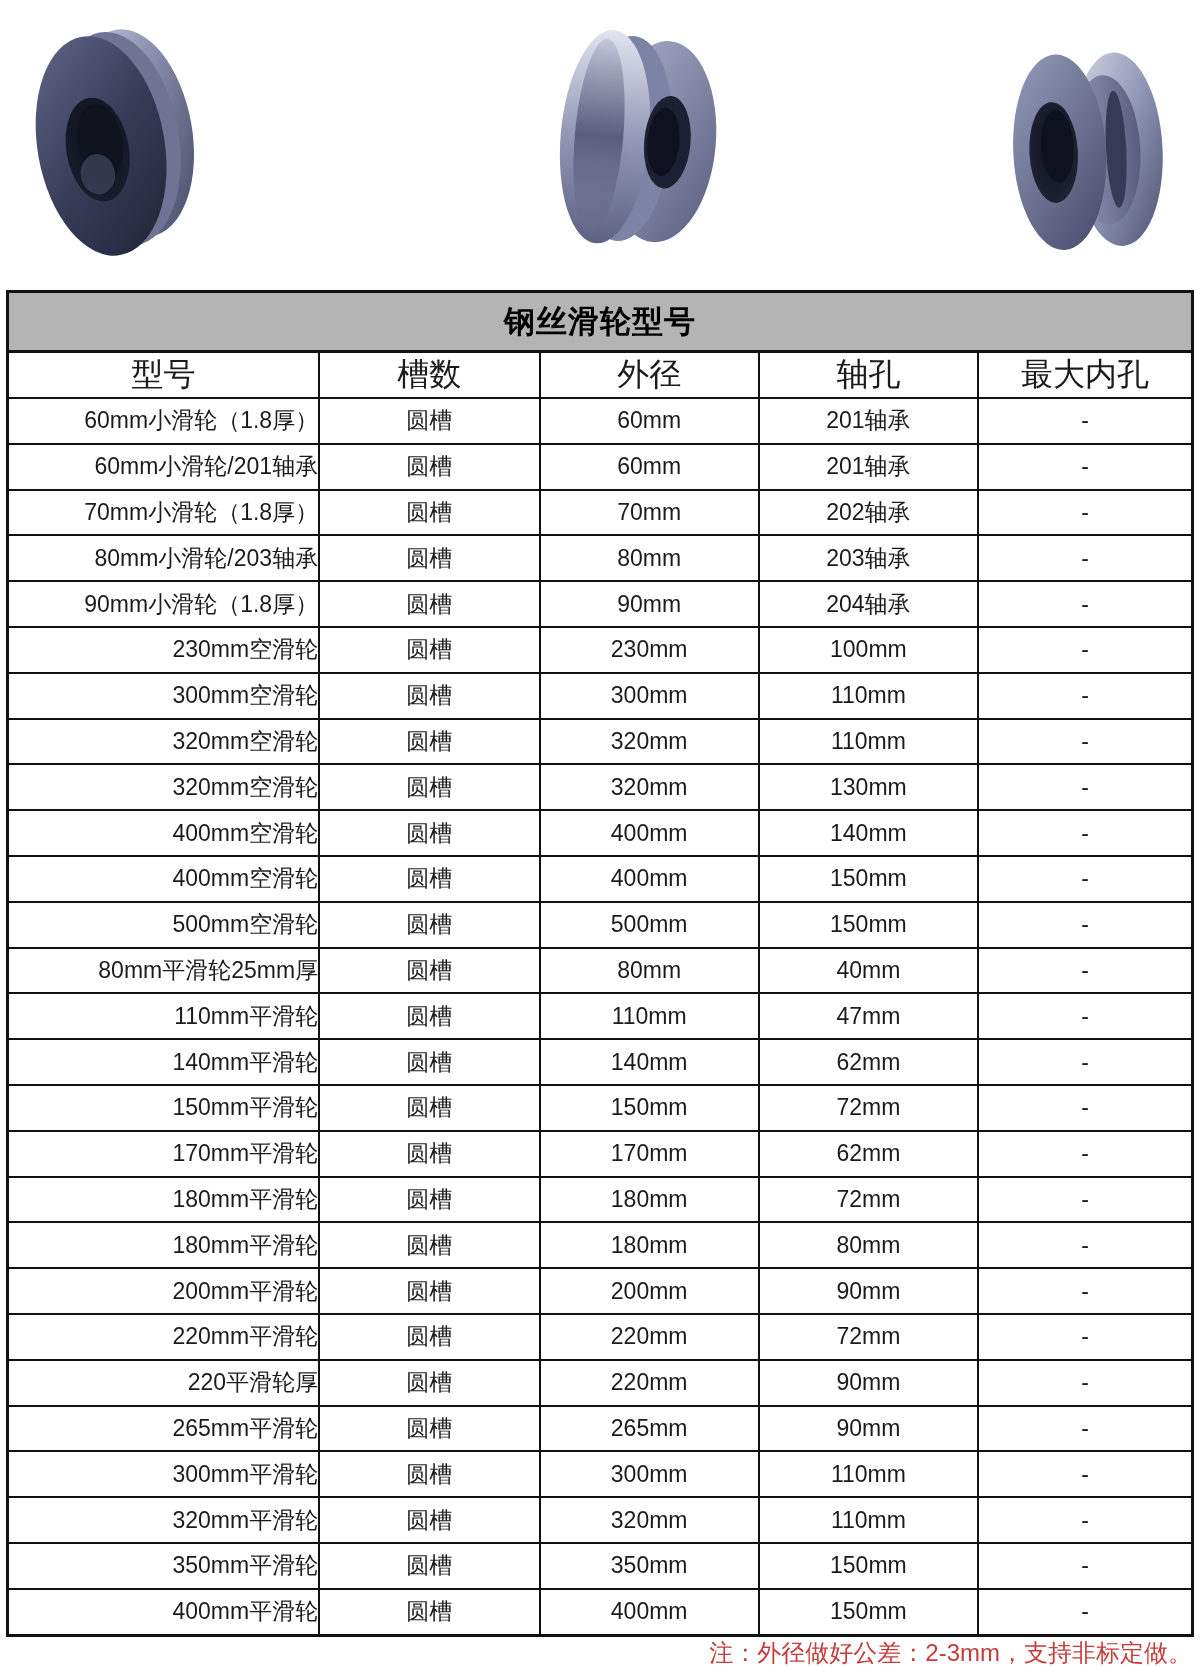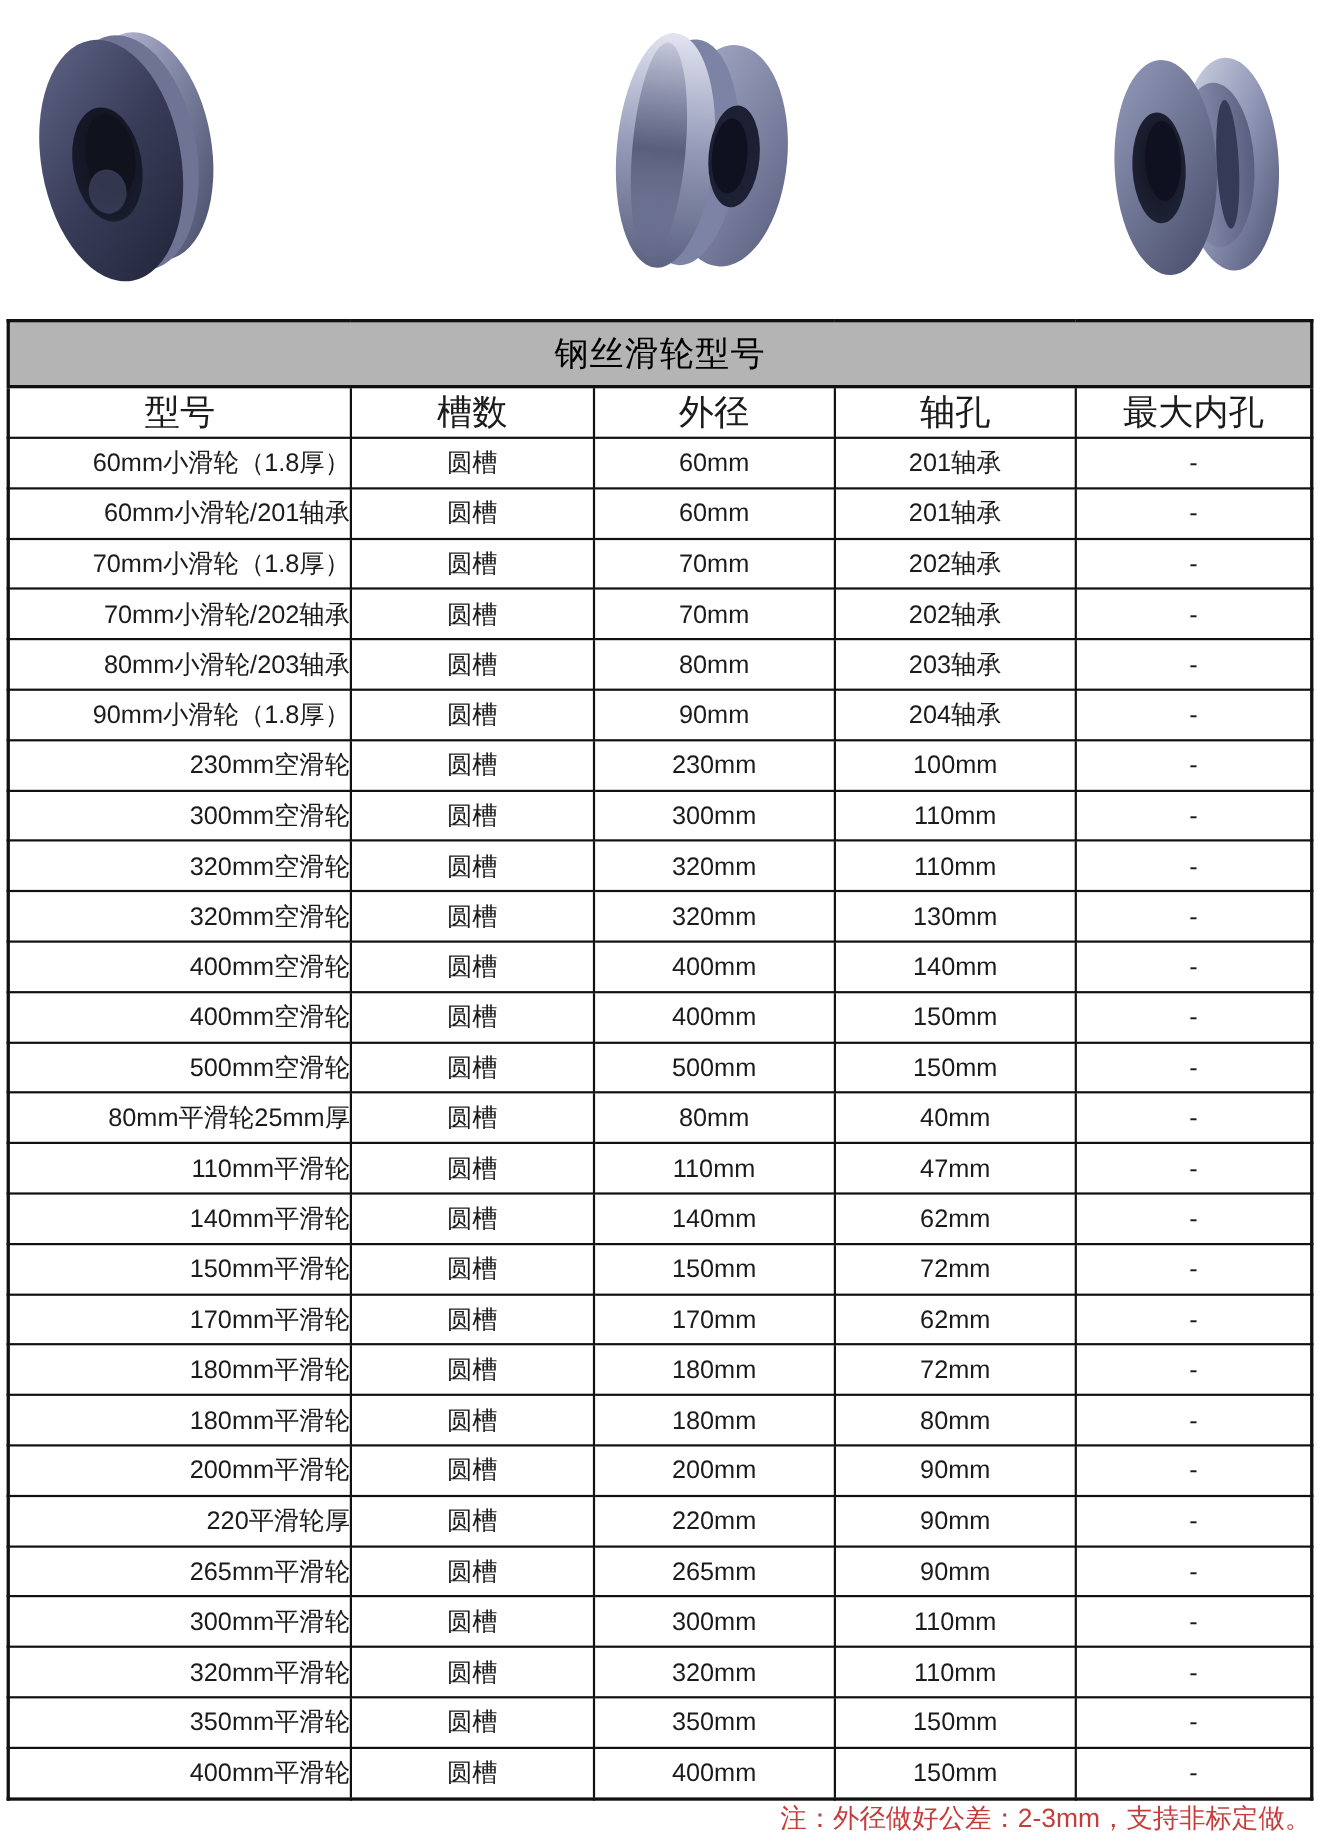--- a/index.html
+++ b/index.html
@@ -30,21 +30,21 @@
     color:#1b1b1b;
     text-align:center;
     vertical-align:middle;
     padding:0;
     overflow:hidden;
     white-space:nowrap;
   }
   tr.row-title th{
     height:57px;
     background:#b4b4b4;
-    font-size:31px;font-weight:normal;color:#000;
+    font-size:31px;font-weight:bold;color:#000;
     letter-spacing:1px;
     border-bottom:3px solid #111111;
   }
   tr.row-head th{
     height:40px;
     font-size:32px;
     background:#ffffff;
   }
   tbody td{
     font-size:23px;
@@ -195,27 +195,20 @@
           <td>-</td>
         </tr>
         <tr>
           <td class="c-model">70mm小滑轮（1.8厚）</td>
           <td>圆槽</td>
           <td>70mm</td>
           <td>202轴承</td>
           <td>-</td>
         </tr>
         <tr>
-          <td class="c-model">70mm小滑轮/202轴承</td>
-          <td>圆槽</td>
-          <td>70mm</td>
-          <td>202轴承</td>
-          <td>-</td>
-        </tr>
-        <tr>
           <td class="c-model">80mm小滑轮/203轴承</td>
           <td>圆槽</td>
           <td>80mm</td>
           <td>203轴承</td>
           <td>-</td>
         </tr>
         <tr>
           <td class="c-model">90mm小滑轮（1.8厚）</td>
           <td>圆槽</td>
           <td>90mm</td>
@@ -321,20 +314,27 @@
           <td>-</td>
         </tr>
         <tr>
           <td class="c-model">200mm平滑轮</td>
           <td>圆槽</td>
           <td>200mm</td>
           <td>90mm</td>
           <td>-</td>
         </tr>
         <tr>
+          <td class="c-model">220mm平滑轮</td>
+          <td>圆槽</td>
+          <td>220mm</td>
+          <td>72mm</td>
+          <td>-</td>
+        </tr>
+        <tr>
           <td class="c-model">220平滑轮厚</td>
           <td>圆槽</td>
           <td>220mm</td>
           <td>90mm</td>
           <td>-</td>
         </tr>
         <tr>
           <td class="c-model">265mm平滑轮</td>
           <td>圆槽</td>
           <td>265mm</td>

